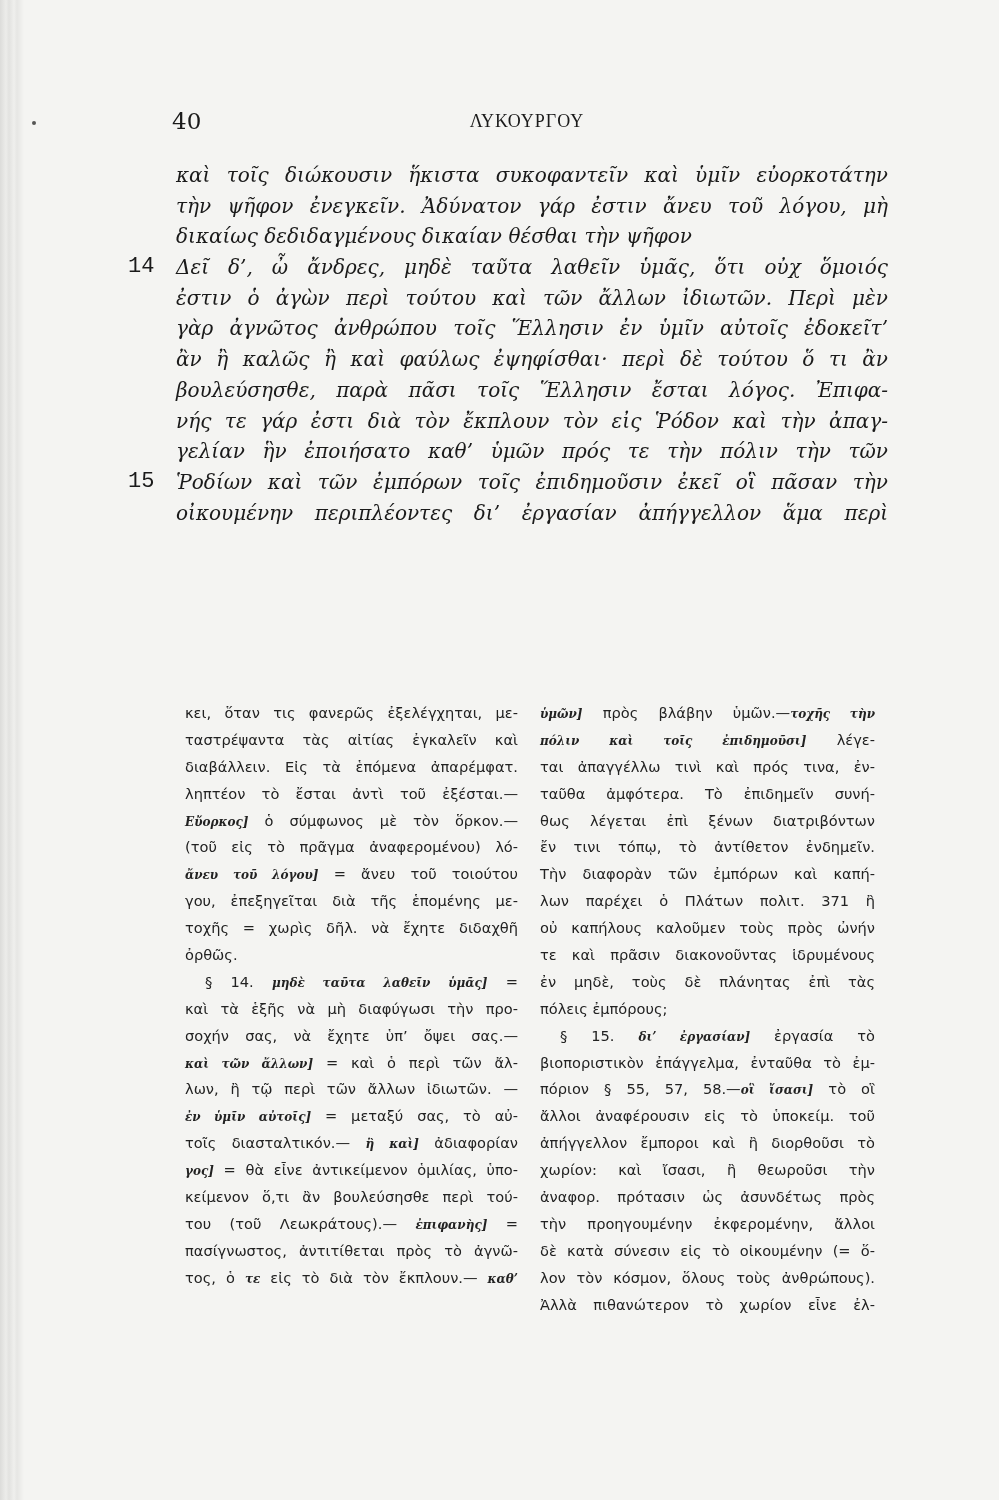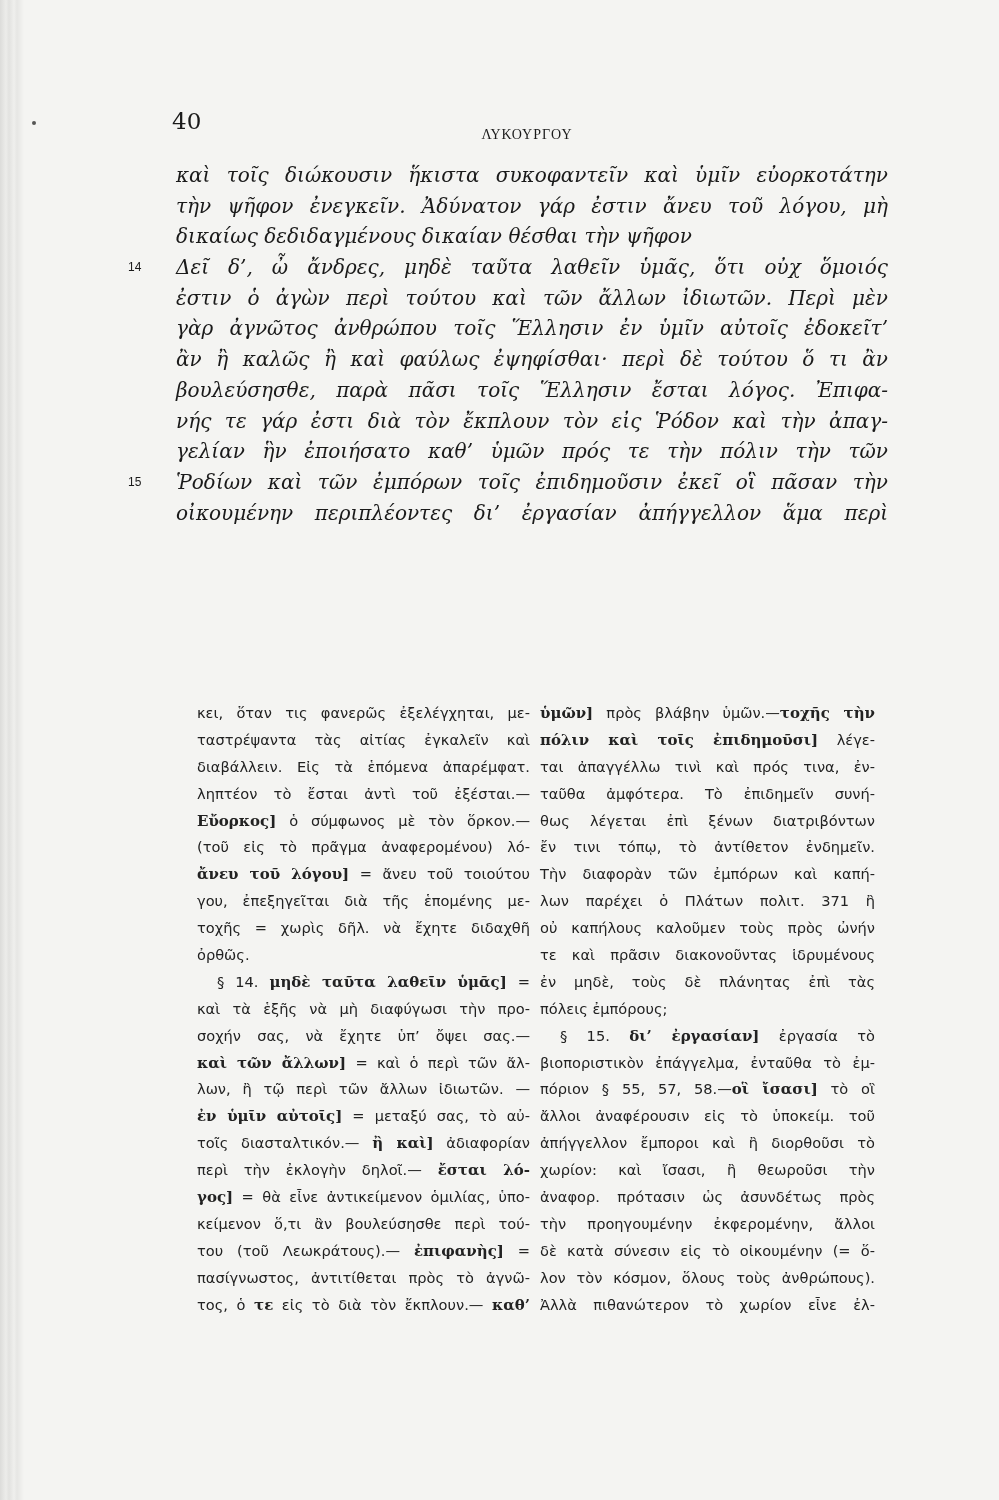--- a/index.html
+++ b/index.html
@@ -16,44 +16,44 @@
   .dot { position: absolute; width: 4px; height: 4px; border-radius: 50%; background: #555; left: 32px; top: 121px; }
   .header {
     position: absolute; top: 108px; left: 172px; width: 710px; height: 36px; text-decoration: underline;
   }
   .page-num {
     position: absolute; left: 0; top: 0;
     font-family: "DejaVu Serif", serif; font-size: 23px;
   }
   .running-head {
     position: absolute; left: 0; right: 0; top: 3px; text-align: center;
-    font-family: "Liberation Serif", serif; font-size: 14px; letter-spacing: 1px; margin-top: 16px;
+    font-family: "Liberation Serif", serif; font-size: 18px; letter-spacing: 1px;
   }
   .main-text {
     position: absolute; left: 176px; top: 160px; width: 712px;
     font-family: "DejaVu Serif", serif; font-style: italic;
     font-size: 20px; line-height: 30.7px;
   }
   .mline { white-space: nowrap; height: 30.7px; position: relative; }
   .mline.just { text-align: justify; text-align-last: justify; }
   .mline .sec {
     position: absolute; left: -48px; font-style: normal;
-    font-family: Liberation Sans, sans-serif; font-size: 12px;
+    font-family: Liberation Mono, monospace; font-size: 22px;
   }
   .notes {
     position: absolute; top: 700px;
     font-family: "DejaVu Sans", sans-serif; font-size: 14.6px; line-height: 26.9px;
     color: #222;
   }
-  .notes.left { left: 185px; width: 333px; margin-left: 12px; }
+  .notes.left { left: 185px; width: 333px; }
   .notes.right { left: 540px; width: 335px; }
   .nline { white-space: nowrap; height: 26.9px; text-align: justify; text-align-last: justify; }
   .nline.last { text-align-last: left; }
   .nline.indent { padding-left: 20px; }
-  .lemma { font-family: "DejaVu Serif", serif; font-weight: bold; font-size: 15px; }
+  .lemma { font-family: "DejaVu Serif", serif; font-style: italic; font-weight: bold; font-size: 12px; }
 </style>
 </head>
 <body>
 
 <div class="edge"></div>
 <div class="dot"></div>
 
 <div class="header">
   <span class="page-num">40</span>
   <div class="running-head">ΛΥΚΟΥΡΓΟΥ</div>
@@ -85,21 +85,20 @@
     <div class="nline"><span>γου, ἐπεξηγεῖται διὰ τῆς ἑπομένης με-</span></div>
     <div class="nline"><span>τοχῆς = χωρὶς δῆλ. νὰ ἔχητε διδαχθῆ</span></div>
     <div class="nline last"><span>ὀρθῶς.</span></div>
     <div class="nline indent"><span>§ 14. </span><span class="lemma">μηδὲ ταῦτα λαθεῖν ὑμᾶς]</span><span> =</span></div>
     <div class="nline"><span>καὶ τὰ ἑξῆς νὰ μὴ διαφύγωσι τὴν προ-</span></div>
     <div class="nline"><span>σοχήν σας, νὰ ἔχητε ὑπ’ ὄψει σας.—</span></div>
     <div class="nline"><span class="lemma">καὶ τῶν ἄλλων]</span><span> = καὶ ὁ περὶ τῶν ἄλ-</span></div>
     <div class="nline"><span>λων, ἢ τῷ περὶ τῶν ἄλλων ἰδιωτῶν. —</span></div>
     <div class="nline"><span class="lemma">ἐν ὑμῖν αὐτοῖς]</span><span> = μεταξύ σας, τὸ αὐ-</span></div>
     <div class="nline"><span>τοῖς διασταλτικόν.— </span><span class="lemma">ἢ καὶ]</span><span> ἀδιαφορίαν</span></div>
-    <div class="nline"><span>περὶ τὴν ἐκλογὴν δηλοῖ.— </span><span class="lemma">ἔσται λό-</span></div>
     <div class="nline"><span class="lemma">γος]</span><span> = θὰ εἶνε ἀντικείμενον ὁμιλίας, ὑπο-</span></div>
     <div class="nline"><span>κείμενον ὅ,τι ἂν βουλεύσησθε περὶ τού-</span></div>
     <div class="nline"><span>του (τοῦ Λεωκράτους).— </span><span class="lemma">ἐπιφανὴς]</span><span> =</span></div>
     <div class="nline"><span>πασίγνωστος, ἀντιτίθεται πρὸς τὸ ἀγνῶ-</span></div>
     <div class="nline"><span>τος, ὁ </span><span class="lemma">τε</span><span> εἰς τὸ διὰ τὸν ἔκπλουν.— </span><span class="lemma">καθ’</span></div>
   </div>
 <div class="notes right" id="notes-right">
     <div class="nline"><span class="lemma">ὑμῶν]</span><span> πρὸς βλάβην ὑμῶν.—</span><span class="lemma">τοχῆς τὴν</span></div>
     <div class="nline"><span class="lemma">πόλιν καὶ τοῖς ἐπιδημοῦσι]</span><span> λέγε-</span></div>
     <div class="nline"><span>ται ἀπαγγέλλω τινὶ καὶ πρός τινα, ἐν-</span></div>

